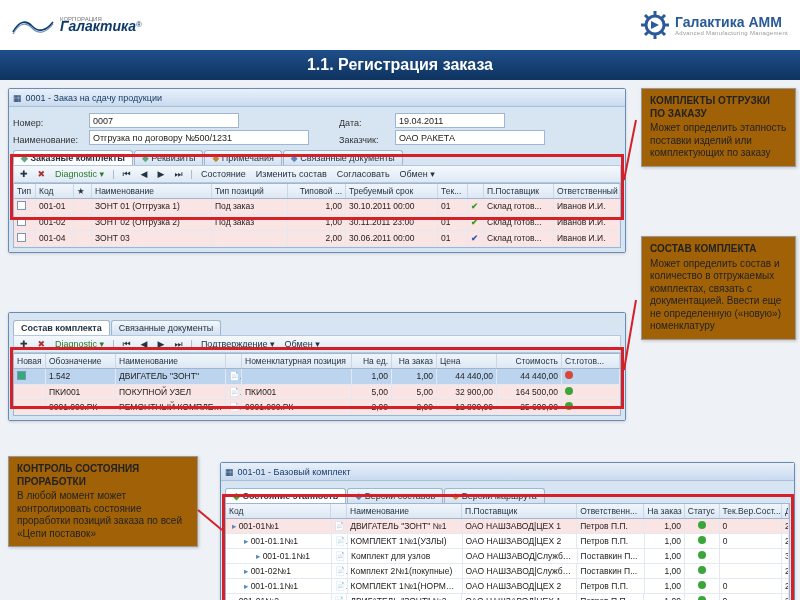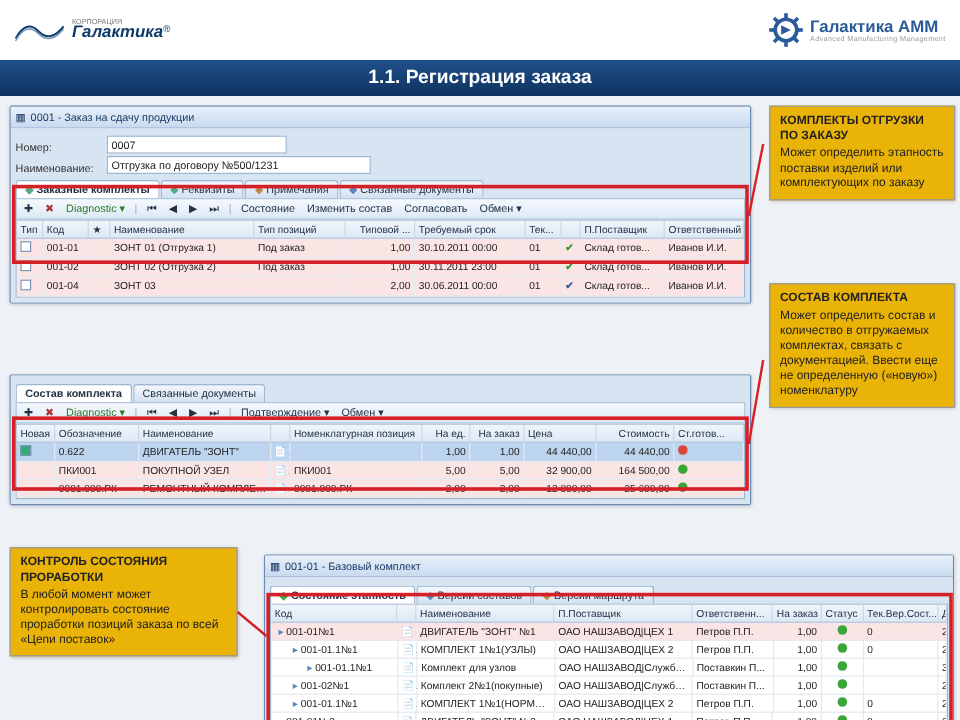--- a/index.html
+++ b/index.html
@@ -34,21 +34,21 @@
 .grow{display:flex}
 .gc{border-right:1px solid #e3e9f1;border-bottom:1px solid #e3e9f1;padding:2px 3px;font-size:8.5px;overflow:hidden;white-space:nowrap;text-overflow:ellipsis}
 .grow.pink .gc{background:#fbe4e4}
 .grow.sel .gc{background:#bcd4ee}
 .chk{width:9px;height:9px;border:1px solid #7a95b8;display:inline-block;background:#fff}
 .dot-g{width:8px;height:8px;border-radius:50%;background:#3aa63a;display:inline-block}
 .dot-r{width:8px;height:8px;border-radius:50%;background:#d9463a;display:inline-block}
 .tick-g{color:#2a9a2a;font-weight:bold}
 .tick-b{color:#2a5aaa;font-weight:bold}
 .redbox{position:absolute;border:3px solid #d62028;pointer-events:none}
-.callout{position:absolute;background:#eab308;border:1px solid #999;padding:6px 8px;font-size:10px;color:#222;box-shadow:1px 1px 3px rgba(0,0,0,.2);line-height:1.25}
+.callout{position:absolute;background:#a16207;border:1px solid #999;padding:6px 8px;font-size:10px;color:#222;box-shadow:1px 1px 3px rgba(0,0,0,.2);line-height:1.25}
 .callout b{font-size:10px;display:block;margin-bottom:2px}
 svg{overflow:visible}
 
 #win1{left:8px;top:8px;width:618px}
 #panel2{left:8px;top:232px;width:618px}
 #win3{left:220px;top:382px;width:575px}
 </style>
 </head>
 <body>
 
@@ -96,20 +96,30 @@
         <div>
           <div class="formrow">
               <span class="lbl">Номер:</span>
               <span class="inp" style="width:150px">0007</span>
             </div>
           <div class="formrow">
               <span class="lbl">Наименование:</span>
               <span class="inp" style="width:220px">Отгрузка по договору №500/1231</span>
             </div>
         </div>
+        <div>
+          <div class="formrow">
+              <span class="lbl" style="width:50px">Дата:</span>
+              <span class="inp" style="width:110px">19.04.2011</span>
+            </div>
+          <div class="formrow">
+              <span class="lbl" style="width:50px">Заказчик:</span>
+              <span class="inp" style="width:150px">ОАО РАКЕТА</span>
+            </div>
+        </div>
       </div>
       <div class="tabs">
         <div class="tab act"><span style="color:#5a8">◆</span> <span>Заказные комплекты</span></div>
         <div class="tab"><span style="color:#5a8">◆</span> <span>Реквизиты</span></div>
         <div class="tab"><span style="color:#b84">◆</span> <span>Примечания</span></div>
         <div class="tab"><span style="color:#58b">◆</span> <span>Связанные документы</span></div>
       </div>
       <div class="toolbar">
         <span class="tbtn">✚</span>
         <span class="tbtn" style="color:#a33">✖</span>
@@ -212,21 +222,21 @@
           <div class="gh" style="width:110px">Номенклатурная позиция</div>
           <div class="gh" style="width:40px;text-align:right">На ед.</div>
           <div class="gh" style="width:45px;text-align:right">На заказ</div>
           <div class="gh" style="width:60px;text-align:left">Цена</div>
           <div class="gh" style="width:65px;text-align:right">Стоимость</div>
           <div class="gh" style="flex:1">Ст.готов...</div>
         </div>
         <div id="grid2body">
             <div class="grow sel">
               <div class="gc" style="width:32px"><span class="chk" style="background:#3a7"></span></div>
-              <div class="gc" style="width:70px">0.622</div>
+              <div class="gc" style="width:70px">1.542</div>
               <div class="gc" style="width:110px">ДВИГАТЕЛЬ "ЗОНТ"</div>
               <div class="gc" style="width:16px">📄</div>
               <div class="gc" style="width:110px"></div>
               <div class="gc" style="width:40px;text-align:right">1,00</div>
               <div class="gc" style="width:45px;text-align:right">1,00</div>
               <div class="gc" style="width:60px;text-align:right">44 440,00</div>
               <div class="gc" style="width:65px;text-align:right">44 440,00</div>
               <div class="gc" style="flex:1"><span class="dot-r"></span></div>
             </div>
             <div class="grow pink">

